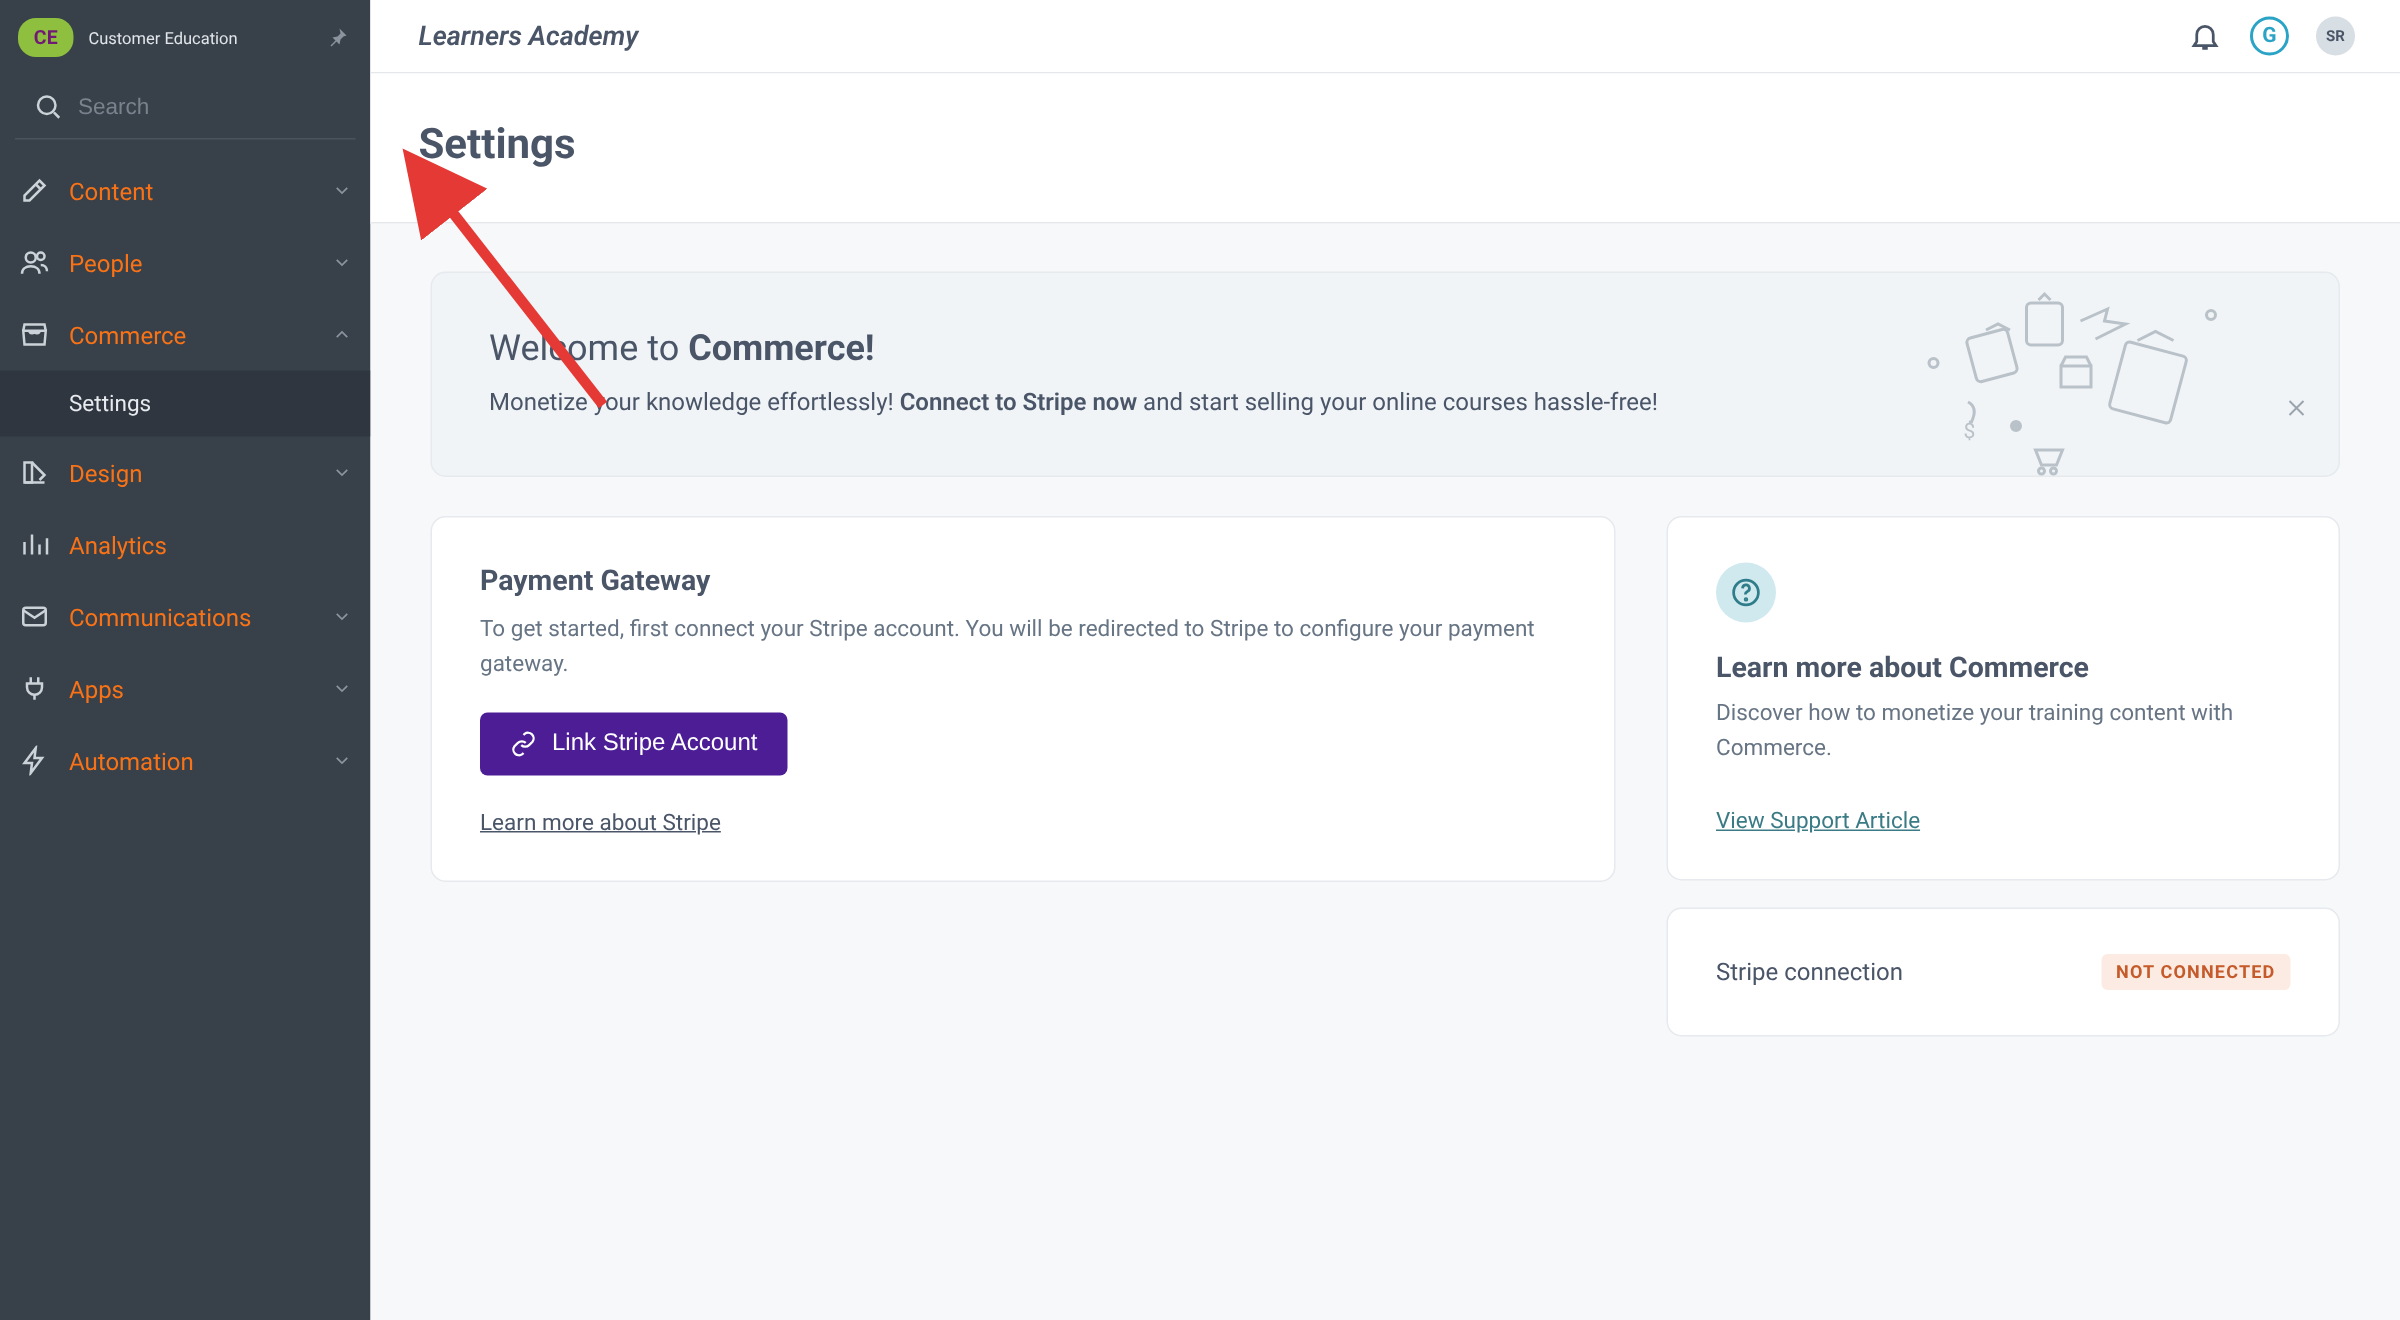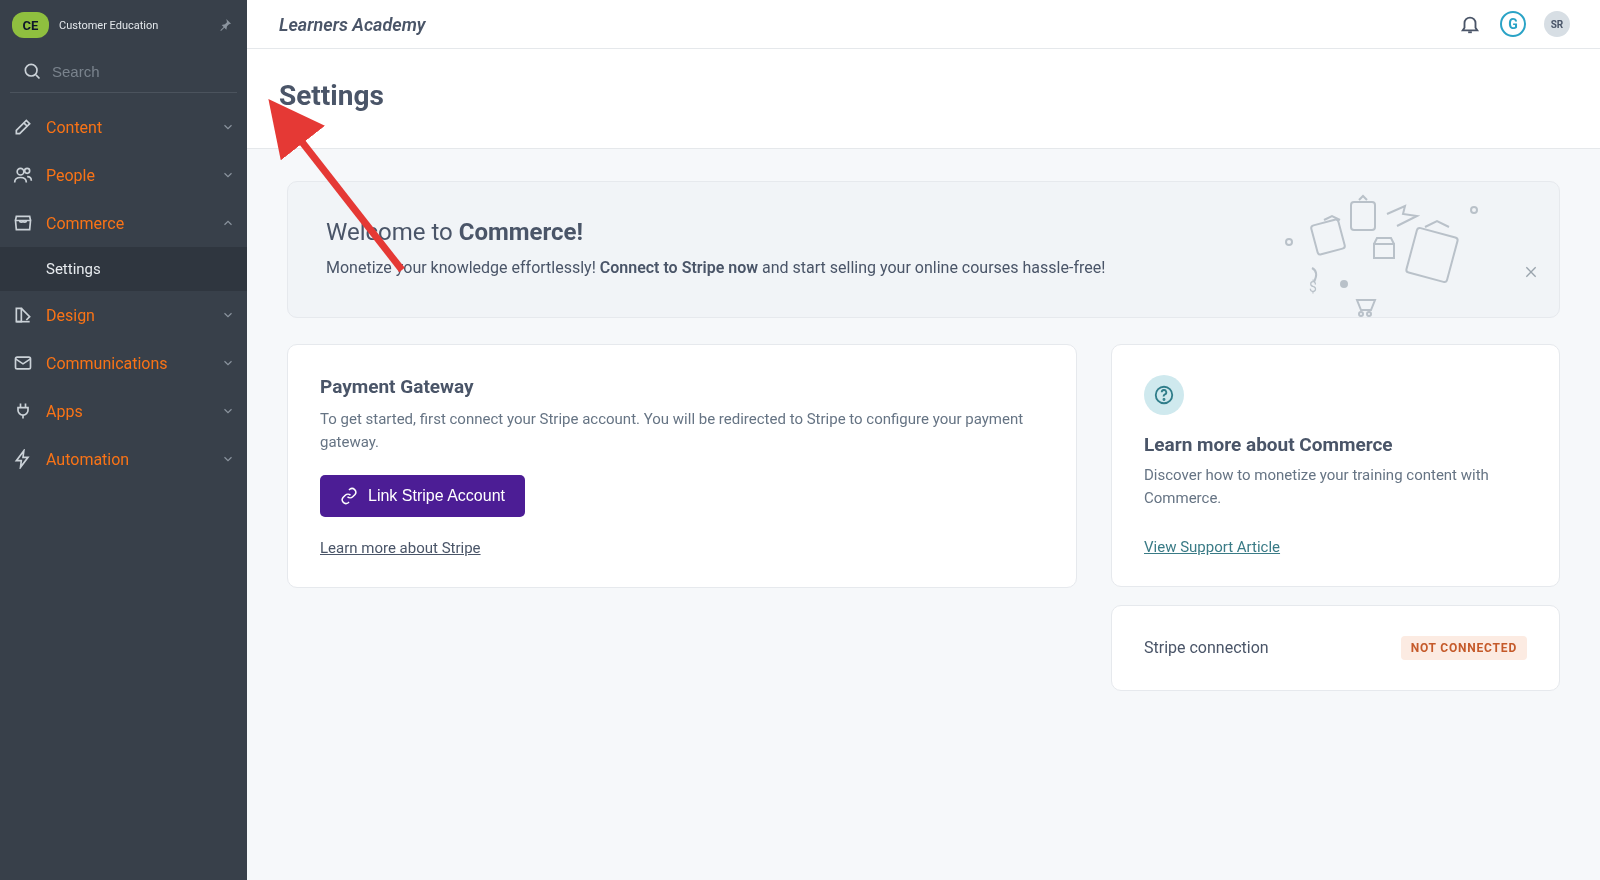--- a/index.html
+++ b/index.html
@@ -26,21 +26,21 @@
   }
   .org-row {
     display: flex;
     align-items: center;
     padding: 12px 12px;
     gap: 10px;
   }
   .org-badge {
     width: 37px; height: 26px;
     background: #8fbf3f;
-    color: #0f172a;
+    color: #701a75;
     font-weight: 700;
     font-size: 13px;
     display: flex; align-items: center; justify-content: center;
     border-radius: 12px;
   }
   .org-name { flex: 1; font-size: 11px; color: #e2e6ea; }
   .pin-btn {
     width: 20px; height: 20px;
     display: flex; align-items: center; justify-content: center;
     color: #8b949e;
@@ -366,20 +366,31 @@
         </svg>
       </span>
       <span>Design</span>
       <span class="chev">
         <svg width="14" height="14" viewBox="0 0 24 24" fill="none" stroke="currentColor" stroke-width="2">
             <path d="m6 9 6 6 6-6"></path>
           </svg>
       </span>
     </div>
 
+    <div class="nav-item">
+      <span class="nav-icon">
+        <svg width="20" height="20" viewBox="0 0 24 24" fill="none" stroke="currentColor" stroke-width="2">
+          <path d="M4 20V10"></path>
+            <path d="M10 20V4"></path>
+            <path d="M16 20v-8"></path>
+            <path d="M22 20V7"></path>
+        </svg>
+      </span>
+      <span>Analytics</span>
+    </div>
 
     <div class="nav-item">
       <span class="nav-icon">
         <svg width="20" height="20" viewBox="0 0 24 24" fill="none" stroke="currentColor" stroke-width="2">
           <rect x="3" y="5" width="18" height="14" rx="2"></rect>
             <path d="m3 7 9 6 9-6"></path>
         </svg>
       </span>
       <span>Communications</span>
       <span class="chev">

